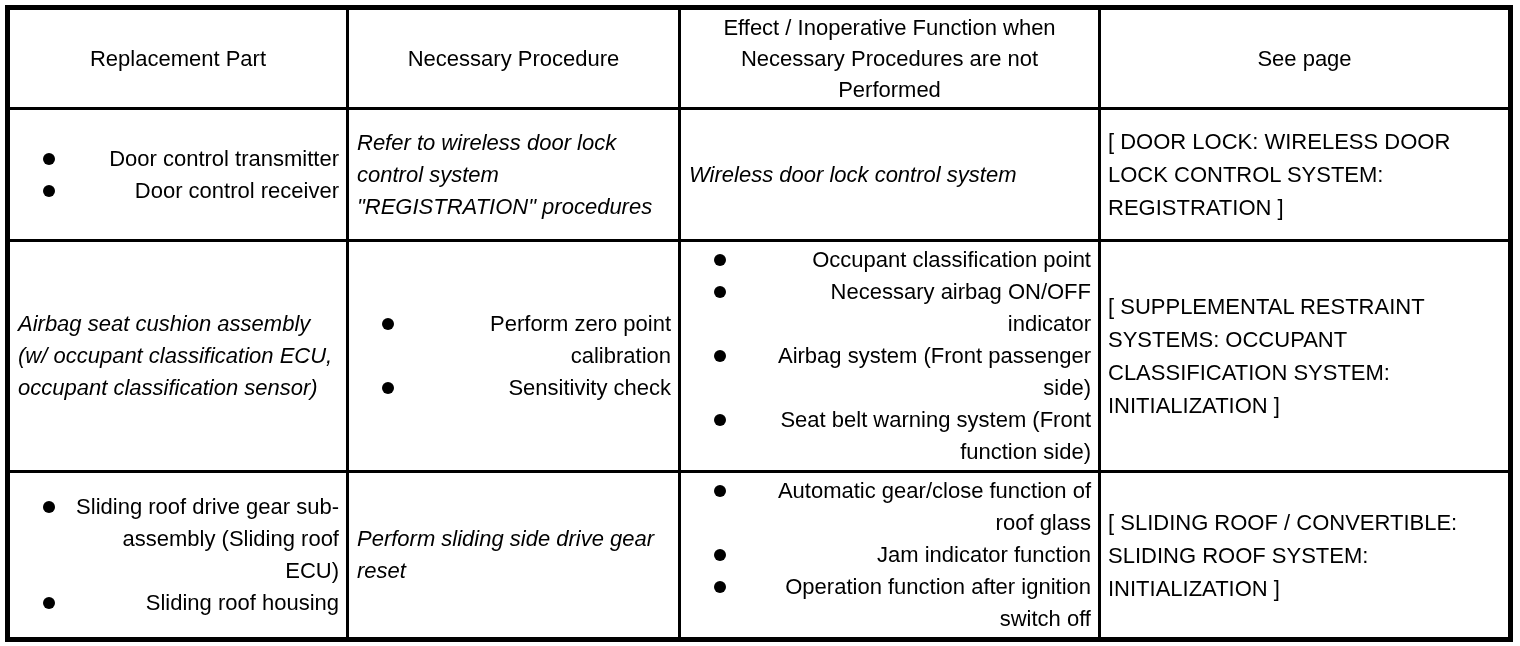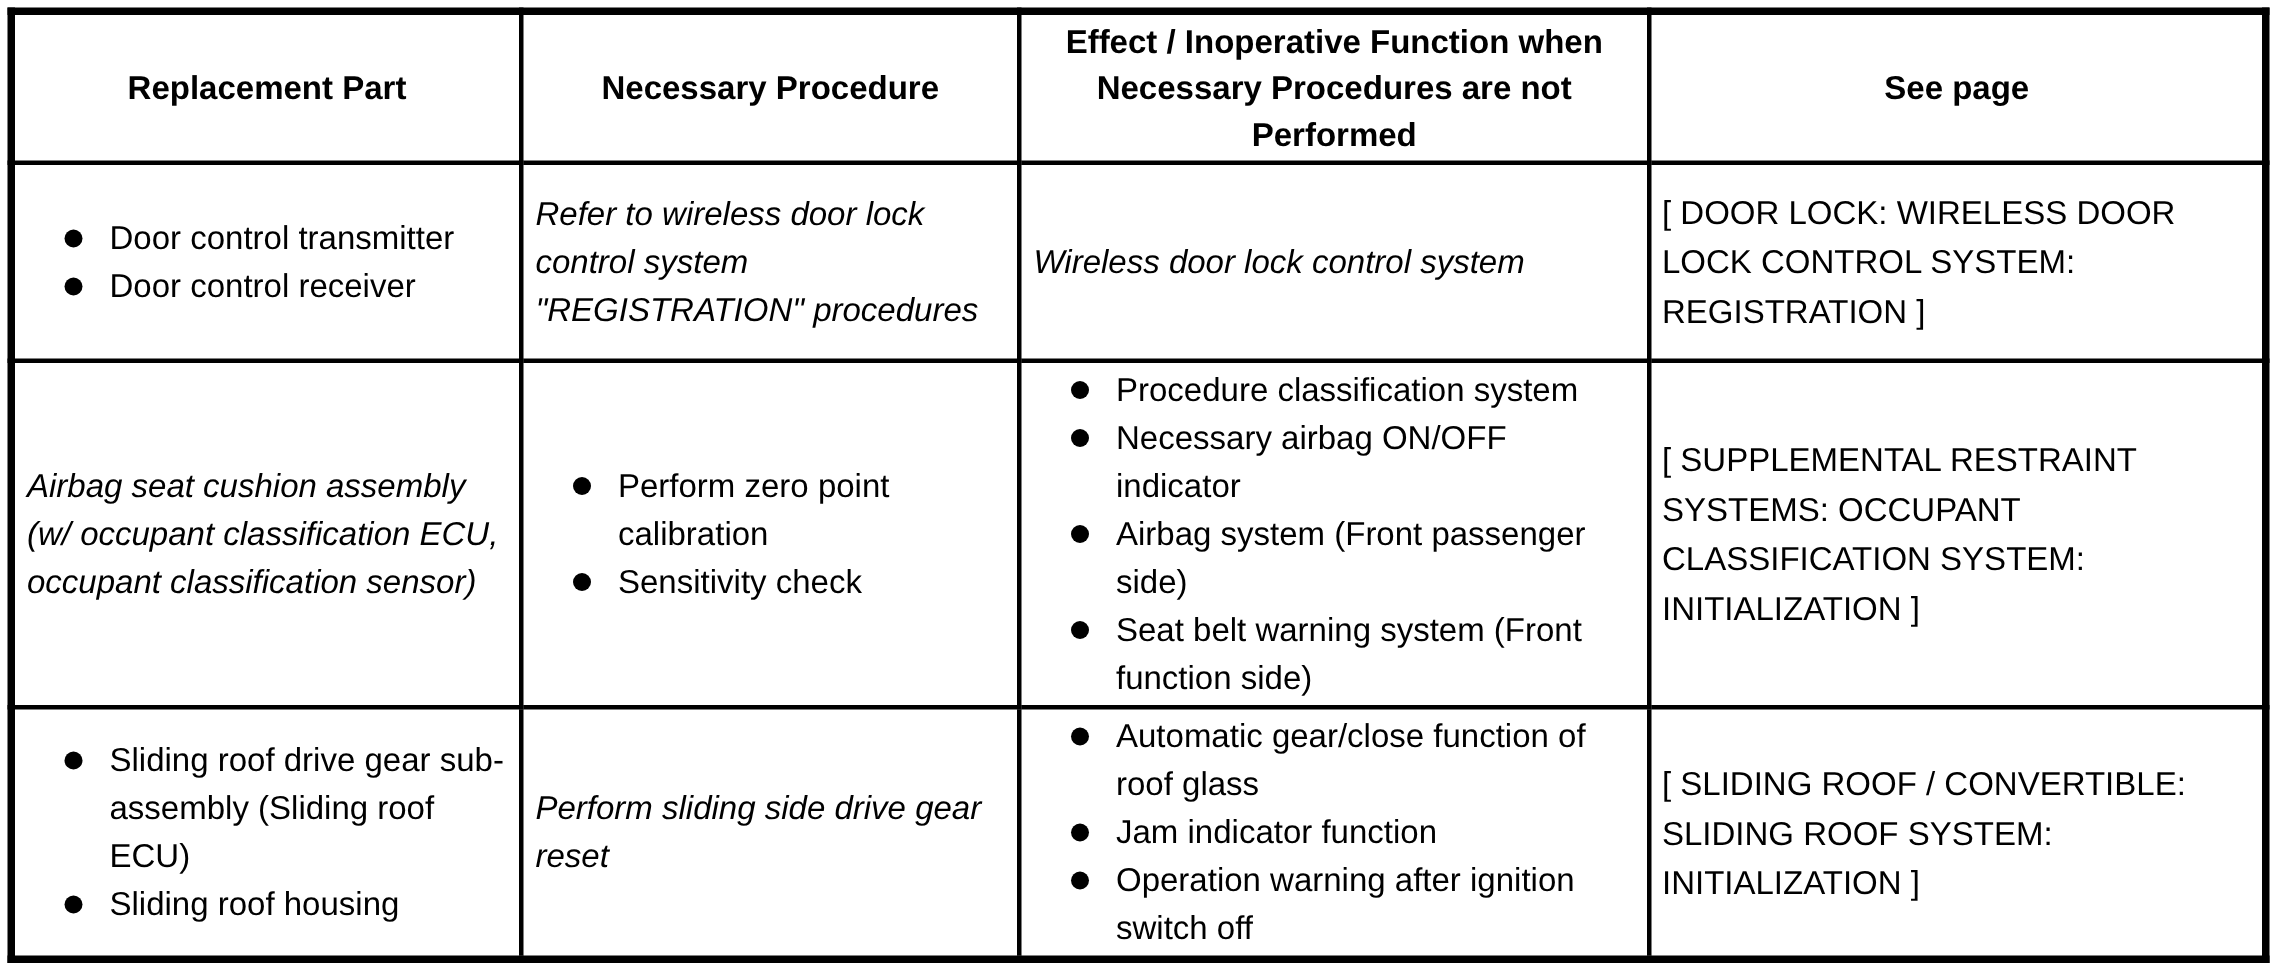--- a/index.html
+++ b/index.html
@@ -20,36 +20,36 @@
     border:5px solid #000;
   }
   .sm-table th, .sm-table td {
     border:3px solid #000;
     vertical-align:middle;
     overflow:hidden;
   }
   .sm-table th {
     font-size:22px;
     line-height:31px;
-    font-weight:bold;
+    font-weight:normal;
     padding:2px 8px;
     height:101px;
   }
   .sm-table td {
     font-size:22px;
     line-height:32px;
     font-weight:normal;
     text-align:left;
     padding:2px 7px;
   }
   tr.r1 td { height:132px; }
   tr.r2 td { height:230px; }
   tr.r3 td { height:166px; }
   .cell-text { padding-left:1px;font-style:italic; }
-  ul.bullets { list-style:none; margin:0; padding:0; }
+  ul.bullets { list-style:none; margin:0; padding:0;text-align:right; }
   ul.bullets li {
     position:relative;
     padding-left:56px;
     margin:0;
   }
   .bullet-dot {
     position:absolute;
     left:26px; top:10px;
     width:12px; height:12px;
     border-radius:50%;
@@ -99,21 +99,21 @@
           <div class="cell-text">Airbag seat cushion assembly (w/ occupant classification ECU, occupant classification sensor)</div>
         </td>
         <td>
           <ul class="bullets">
             <li><span class="bullet-dot"></span><span>Perform zero point calibration</span></li>
             <li><span class="bullet-dot"></span><span>Sensitivity check</span></li>
           </ul>
         </td>
         <td>
           <ul class="bullets">
-            <li><span class="bullet-dot"></span><span>Procedure classification system</span></li>
+            <li><span class="bullet-dot"></span><span>Occupant classification point</span></li>
             <li><span class="bullet-dot"></span><span>Necessary airbag ON/OFF indicator</span></li>
             <li><span class="bullet-dot"></span><span>Airbag system (Front passenger side)</span></li>
             <li><span class="bullet-dot"></span><span>Seat belt warning system (Front function side)</span></li>
           </ul>
         </td>
         <td>
           <div class="see-page">[ SUPPLEMENTAL RESTRAINT SYSTEMS: OCCUPANT CLASSIFICATION SYSTEM: INITIALIZATION ]</div>
         </td>
       </tr>
       <tr class="r3">
@@ -123,21 +123,21 @@
             <li><span class="bullet-dot"></span><span>Sliding roof housing</span></li>
           </ul>
         </td>
         <td>
           <div class="cell-text">Perform sliding side drive gear reset</div>
         </td>
         <td>
           <ul class="bullets">
             <li><span class="bullet-dot"></span><span>Automatic gear/close function of roof glass</span></li>
             <li><span class="bullet-dot"></span><span>Jam indicator function</span></li>
-            <li><span class="bullet-dot"></span><span>Operation warning after ignition switch off</span></li>
+            <li><span class="bullet-dot"></span><span>Operation function after ignition switch off</span></li>
           </ul>
         </td>
         <td>
           <div class="see-page">[ SLIDING ROOF / CONVERTIBLE: SLIDING ROOF SYSTEM: INITIALIZATION ]</div>
         </td>
       </tr>
     </tbody>
   </table>
 </div>
 

